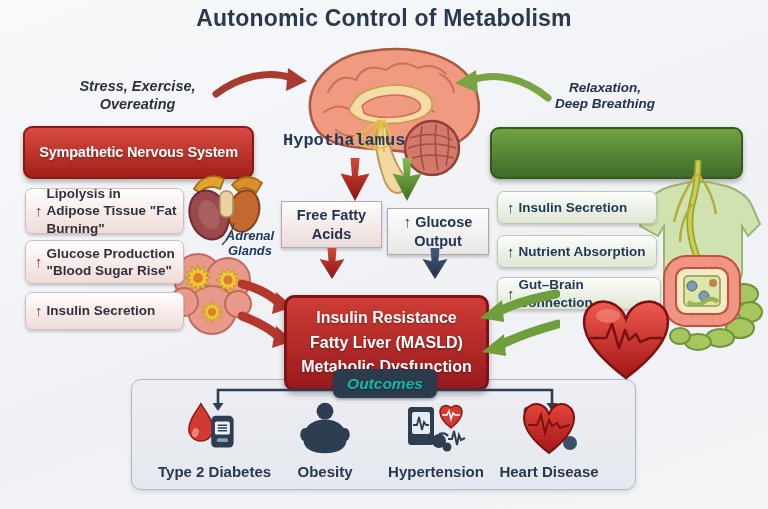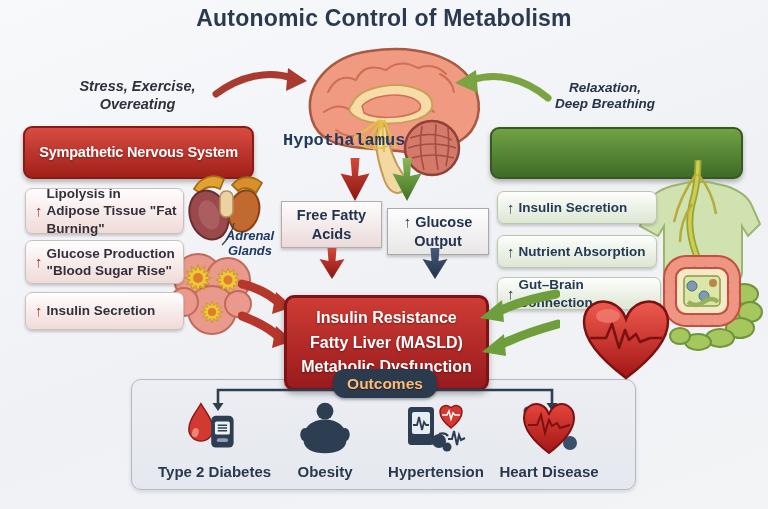--- a/index.html
+++ b/index.html
@@ -50,23 +50,23 @@
   .med-pink{background:linear-gradient(180deg,#fdfcfc,#ecdada);border:1.5px solid #b5abad;}
   .med-gray{background:linear-gradient(180deg,#fdfdfe,#e9e6e6);border:1.5px solid #a9a9ad;}
   .brain-label{font-weight:bold;font-size:17px;color:#223a5e;font-family:Liberation Mono, monospace;}
   .adrenal-label{font-style:italic;font-weight:bold;font-size:13px;color:#1e3a63;
     text-align:center;line-height:1.15;}
   .panel{
     border-radius:10px;background:linear-gradient(180deg,#eceef3,#e5e8ee);
     border:1.5px solid #b3b9c4;box-shadow:0 2px 4px rgba(0,0,0,.12);
   }
   .badge{
-    background:#2b3a4d;border-radius:12px;color:#fdba74;font-weight:bold;font-size:15.5px;
+    background:#2b3a4d;border-radius:7px;color:#14b8a6;font-weight:bold;font-size:15.5px;
     display:flex;align-items:center;justify-content:center;
-    box-shadow:0 2px 3px rgba(0,0,0,.3);text-shadow:0 1px 1px rgba(0,0,0,.4);
+    box-shadow:0 2px 3px rgba(0,0,0,.3);text-shadow:0 1px 1px rgba(0,0,0,.4);font-style:italic;
   }
   .outcome-col{position:absolute;width:112px;text-align:center;}
   .outcome-label{margin-top:2px;font-weight:bold;font-size:15px;color:#29384e;white-space:nowrap;}
 </style>
 </head>
 <body>
 
 <div id="canvas">
 
   <div class="abs title">Autonomic Control of Metabolism</div>

